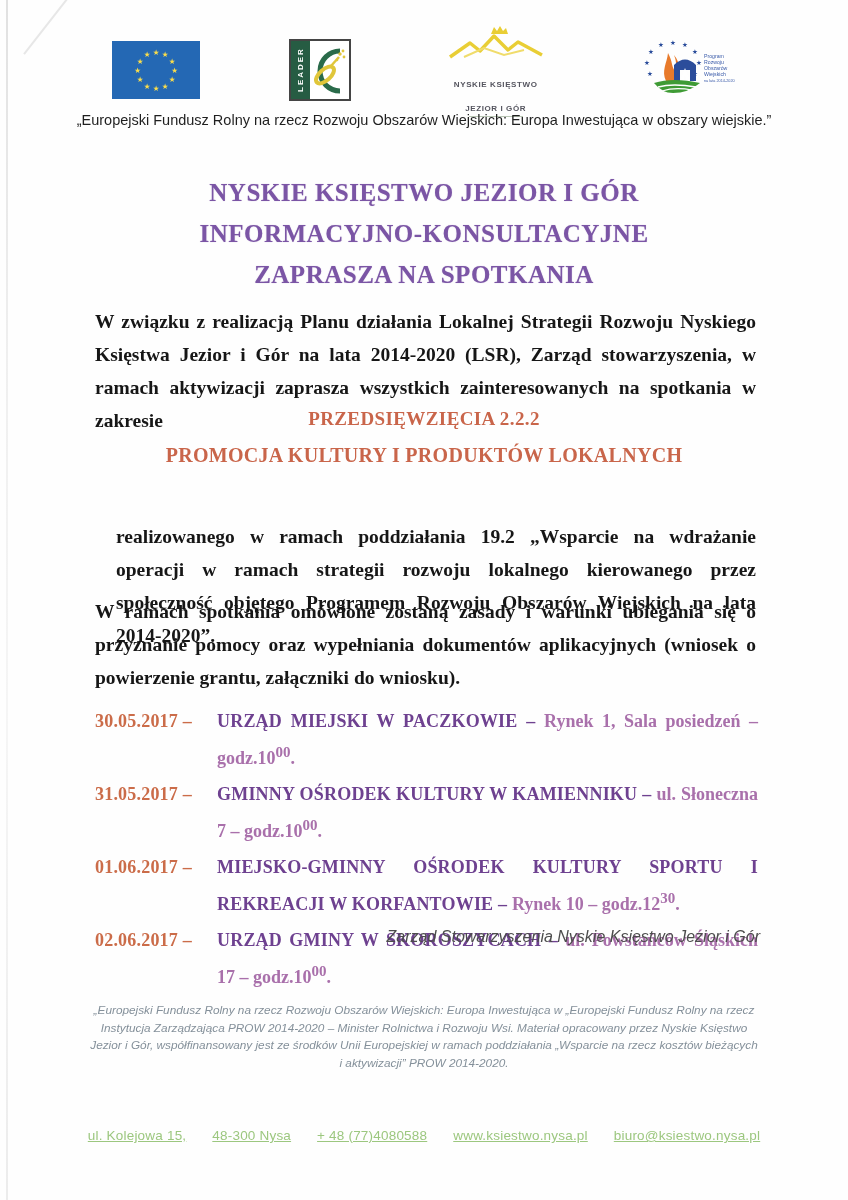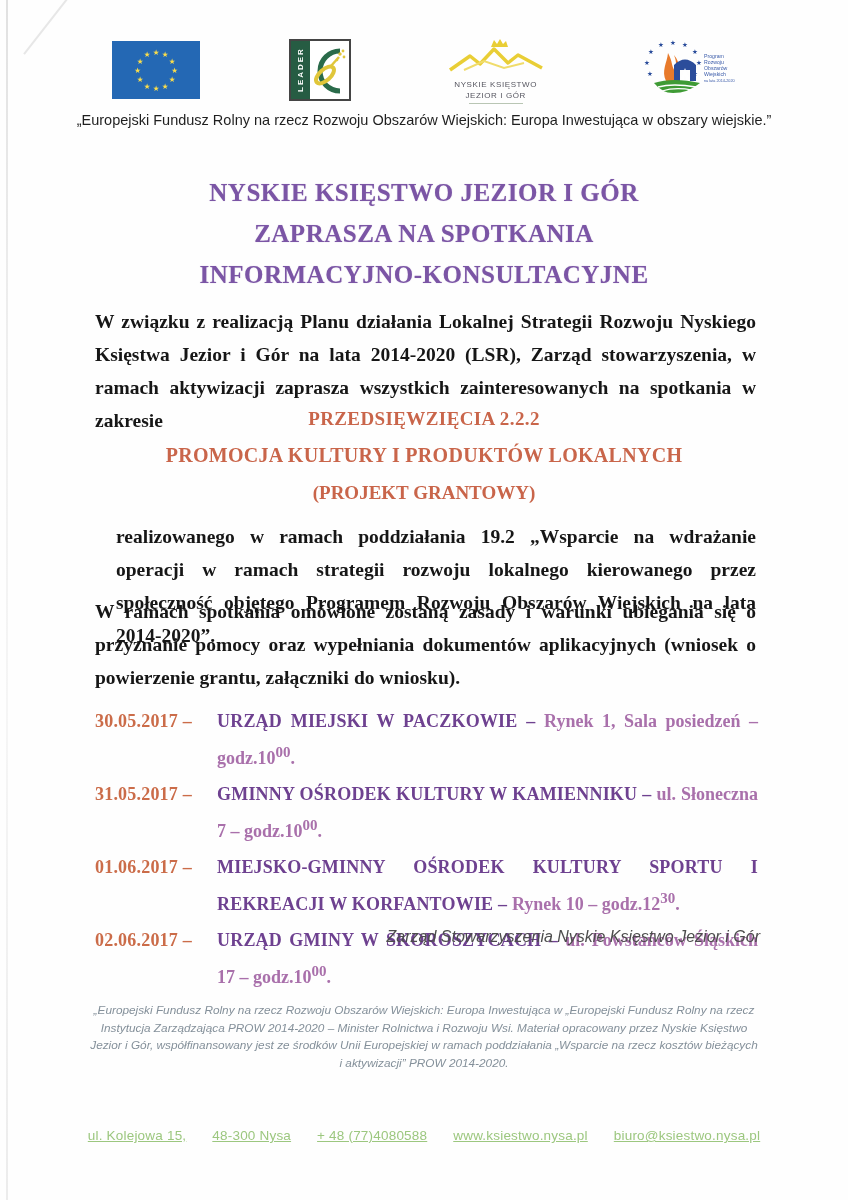--- a/index.html
+++ b/index.html
@@ -36,22 +36,22 @@
   }
   .leader-strip{
     width:19px;background:#265c43;color:#fff;
     font-family:"Liberation Sans",sans-serif;font-size:8px;font-weight:bold;
     display:flex;align-items:center;justify-content:center;
     writing-mode:vertical-rl;transform:rotate(180deg);letter-spacing:2px;
   }
   .leader-art{flex:1;position:relative;}
   .nkjg-logo{width:110px;text-align:center;}
   .nkjg-text{
-    font-family:"Liberation Sans",sans-serif;font-size:8px;font-weight:normal;
-    color:#55555f;letter-spacing:.6px;line-height:10px;margin-top:1px;text-align:center;
+    font-family:"Liberation Sans",sans-serif;font-size:8px;font-weight:bold;
+    color:#55555f;letter-spacing:.6px;line-height:10px;margin-top:14px;text-align:center;
   }
   .nkjg-rule{width:54px;height:1px;background:#b9c6b4;margin:2px auto 0;}
   .prow-logo{width:108px;height:66px;display:block;}
 
   
   .funding-line{
     position:absolute;top:112px;left:40px;right:40px;
     text-align:center;
     font-family:"Liberation Sans",sans-serif;
     font-size:14.5px;color:#1f1f1f;
@@ -206,30 +206,29 @@
           <text x="64" y="45" id="prow-l4" font-size="3.8">na lata 2014-2020</text>
         </g>
       </svg>
     </div>
   </div>
 
   <div class="funding-line">„Europejski Fundusz Rolny na rzecz Rozwoju Obszarów Wiejskich: Europa Inwestująca w obszary wiejskie.”</div>
 
   <div class="main-title">
     <div class="t-line">NYSKIE KSIĘSTWO JEZIOR I GÓR</div>
+    <div class="t-line">INFORMACYJNO-KONSULTACYJNE</div>
     <div class="t-line">ZAPRASZA NA SPOTKANIA</div>
-    <div class="t-line">INFORMACYJNO-KONSULTACYJNE</div>
   </div>
 
   <div class="para para-intro">W związku z realizacją Planu działania Lokalnej Strategii Rozwoju Nyskiego Księstwa Jezior i Gór na lata 2014-2020 (LSR), Zarząd stowarzyszenia, w ramach aktywizacji zaprasza wszystkich zainteresowanych na spotkania w zakresie</div>
 
   <div class="subject">
     <div class="s1">PRZEDSIĘWZIĘCIA 2.2.2</div>
     <div class="s2">PROMOCJA KULTURY I PRODUKTÓW LOKALNYCH</div>
-    <div class="s3">(PROJEKT GRANTOWY)</div>
   </div>
 
   <div class="para para-real">realizowanego w ramach poddziałania 19.2 „Wsparcie na wdrażanie operacji w ramach strategii rozwoju lokalnego kierowanego przez społeczność objętego Programem Rozwoju Obszarów Wiejskich na lata 2014-2020”.</div>
   <div class="para para-scope">W ramach spotkania omówione zostaną zasady i warunki ubiegania się o przyznanie pomocy oraz wypełniania dokumentów aplikacyjnych (wniosek o powierzenie grantu, załączniki do wniosku).</div>
 
 
   <div class="meetings">
     <div class="meeting-row">
       <span class="m-date">30.05.2017 –</span>
       <span class="m-body"><span class="m-venue">URZĄD MIEJSKI W PACZKOWIE – </span><span class="m-addr">Rynek 1, Sala posiedzeń – godz.10</span><sup class="m-addr">00</sup><span class="m-tail">.</span></span>

